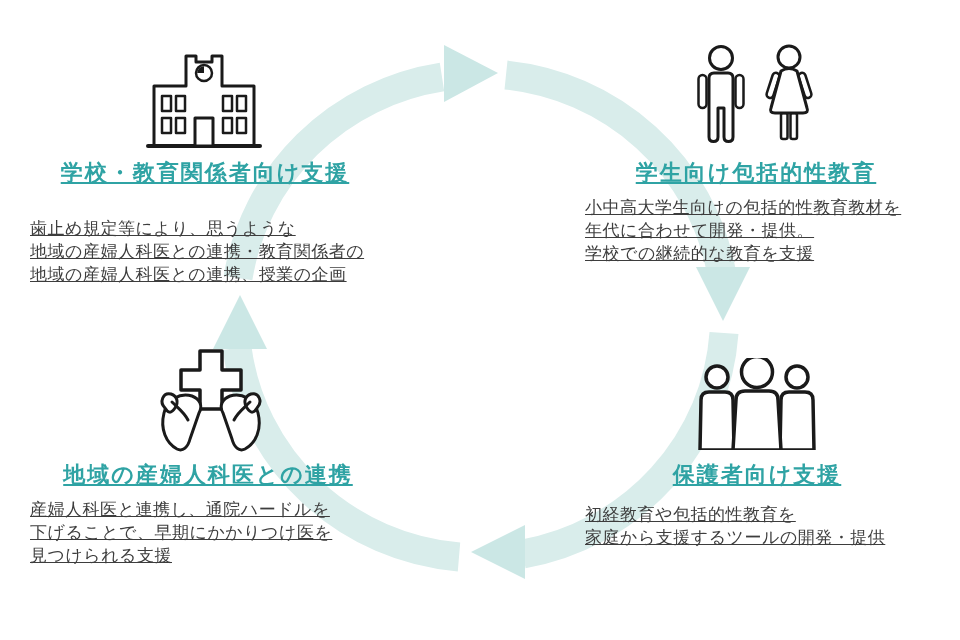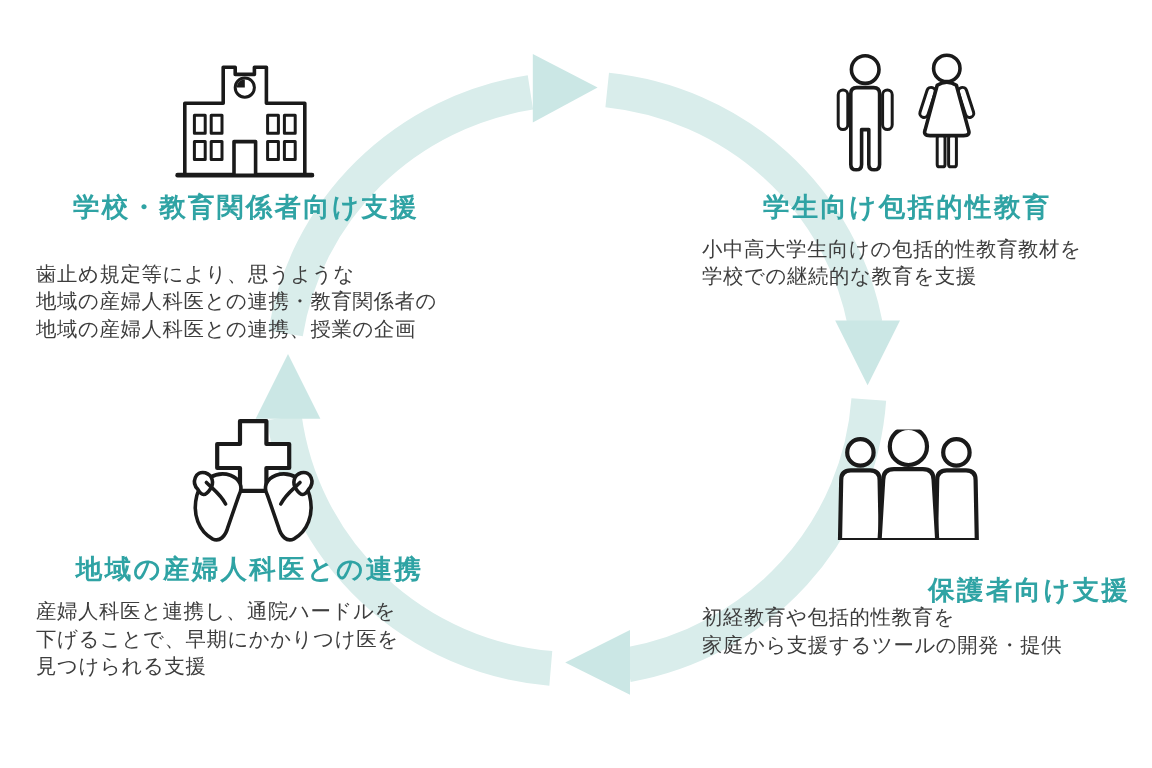--- a/index.html
+++ b/index.html
@@ -11,21 +11,21 @@
     --icon-outline:#1a1a1a;
   }
   html,body{margin:0;padding:0;background:#fff;}
   .canvas{
     position:relative;width:960px;height:640px;background:#ffffff;overflow:hidden;
     font-family:"Liberation Sans","DejaVu Sans",sans-serif;
   }
   .ring{position:absolute;left:0;top:0;z-index:0;}
   .ring .band{fill:none;stroke:var(--arrow);stroke-width:29;}
   .ring .head{fill:var(--arrow-head);stroke:none;}
-  .sec{position:absolute;z-index:1;}
+  .sec{position:absolute;z-index:1;text-decoration:underline;}
   .icon{position:absolute;z-index:1;}
   .icon .ol{fill:#ffffff;stroke:var(--icon-outline);stroke-linejoin:round;stroke-linecap:round;}
   .icon .ln{fill:none;stroke:var(--icon-outline);stroke-linejoin:round;stroke-linecap:round;}
   .icon .fl{fill:var(--icon-outline);stroke:none;}
   .section-title{
     position:absolute;z-index:2;text-align:center;
     font-size:22px;font-weight:bold;letter-spacing:2px;color:var(--section-title);
     white-space:nowrap;
   }
   .desc{
@@ -91,20 +91,21 @@
     <circle class="ol" stroke-width="3" cx="96" cy="13" r="11"></circle>
     <rect class="ol" stroke-width="2.5" x="-3.5" y="0" width="7" height="26" rx="3.5" transform="translate(84,29) rotate(18)"></rect>
     <rect class="ol" stroke-width="2.5" x="-3.5" y="0" width="7" height="26" rx="3.5" transform="translate(108,29) rotate(-18)"></rect>
     <rect class="ol" stroke-width="2.5" x="88" y="69" width="6.5" height="26" rx="2"></rect>
     <rect class="ol" stroke-width="2.5" x="97.5" y="69" width="6.5" height="26" rx="2"></rect>
     <path class="ol" stroke-width="3" d="M88,27 Q96,22 104,27 L114,64 Q116,69 110,69 L82,69 Q76,69 78,64 Z"></path>
   </svg>
   <div class="sec section-title" style="left:571px;top:158px;width:370px;">学生向け包括的性教育</div>
   <div class="sec desc" style="left:585px;top:196px;">
     <div>小中高大学生向けの包括的性教育教材を</div>
+    <div>年代に合わせて開発・提供。</div>
     <div>学校での継続的な教育を支援</div>
   </div>
 
   <svg class="icon" style="left:148px;top:345px;" width="126" height="114" viewBox="0 0 126 114">
     <path class="ol" stroke-width="3.5" d="M52,6 H74 V25 H93 V45 H74 V64 H52 V45 H33 V25 H52 Z"></path>
     <g>
       <path class="ol" stroke-width="3" d="M29,104 C18,98 12,84 16,68 C19,55 32,47 44,51 C52,54 55,61 51,68 L42,94 C40,102 35,107 29,104 Z"></path>
       <path class="ol" stroke-width="3" d="M17,63 C11,57 15,47 23,49 C29,51 31,57 27,63 C23,69 20,68 17,63 Z"></path>
       <path class="ln" stroke-width="3" d="M24,57 C30,63 36,67 40,75"></path>
     </g>
@@ -122,19 +123,19 @@
   <div class="sec section-title" style="left:23px;top:460px;width:370px;">地域の産婦人科医との連携</div>
 
   <svg class="icon" style="left:692px;top:358px;" width="130" height="92" viewBox="0 0 130 92">
     <circle class="ol" stroke-width="3.5" cx="25" cy="19" r="11"></circle>
     <path class="ol" stroke-width="3.5" d="M8,92 L9,42 Q9,34 17,34 L33,34 Q41,34 41,42 L42,92 Z"></path>
     <circle class="ol" stroke-width="3.5" cx="105" cy="19" r="11"></circle>
     <path class="ol" stroke-width="3.5" d="M88,92 L89,42 Q89,34 97,34 L113,34 Q121,34 121,42 L122,92 Z"></path>
     <circle class="ol" stroke-width="3.5" cx="65" cy="14" r="15.5"></circle>
     <path class="ol" stroke-width="3.5" d="M41,92 L44,42 Q44,33 53,33 L77,33 Q86,33 86,42 L89,92 Z"></path>
   </svg>
-  <div class="sec section-title" style="left:572px;top:477px;width:370px;text-align:right;">保護者向け支援</div>
+  <div class="sec section-title" style="left:572px;top:460px;width:370px;">保護者向け支援</div>
   <div class="sec desc" style="left:585px;top:503px;">
     <div>初経教育や包括的性教育を</div>
     <div>家庭から支援するツールの開発・提供</div>
   </div>
 
 </div>
 
 </body></html>

